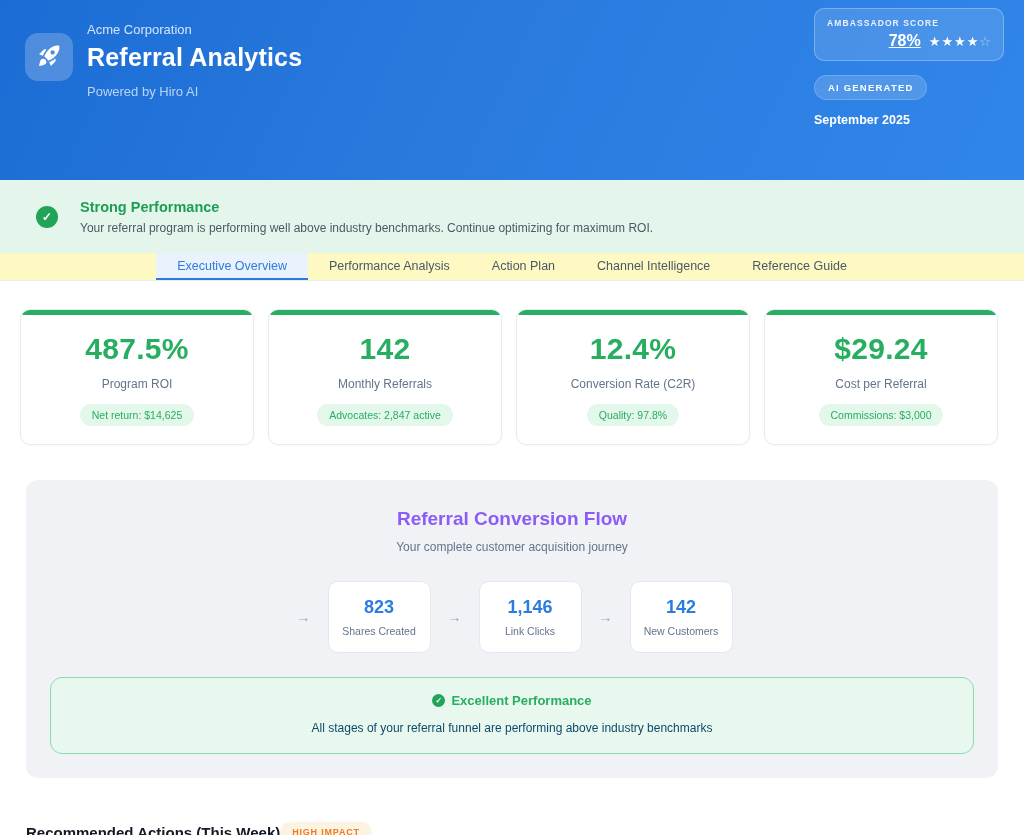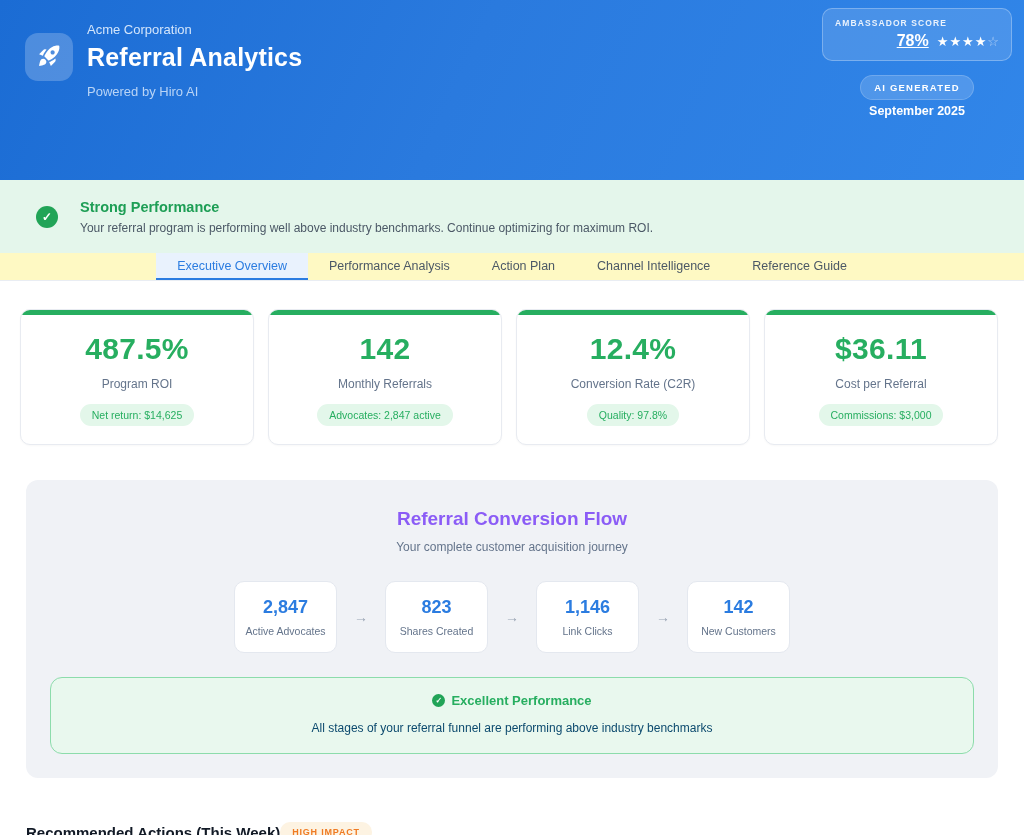--- a/index.html
+++ b/index.html
@@ -13,36 +13,36 @@
   .header-left { display:flex; align-items:flex-start; gap:14px; }
   .logo-tile { width:48px; height:48px; margin-top:11px; border-radius:13px;
     background:rgba(255,255,255,0.22); display:flex; align-items:center; justify-content:center;
     flex:0 0 auto; }
   .logo-tile svg { width:25px; height:25px; fill:#ffffff; }
   .header-texts { display:flex; flex-direction:column; }
   .company { font-size:13px; color:#d3e5fb; margin-bottom:6px; }
   .app-title { font-size:25px; font-weight:bold; color:#ffffff; letter-spacing:0.2px; }
   .powered { font-size:13px; color:#b9d4f6; margin-top:12px; }
 
-  .header-right { position:absolute; top:8px; right:12px; display:flex;
-    flex-direction:column; align-items:center; }
+  .header-right { position:absolute; top:8px; right:20px; display:flex;
+    flex-direction:column; align-items:flex-start; }
   .amb-card { width:190px; border-radius:10px; background:rgba(255,255,255,0.13);
     border:1px solid rgba(255,255,255,0.28); padding:9px 12px 10px 12px; }
   .amb-label { font-size:8.5px; font-weight:bold; letter-spacing:1.1px;
     color:rgba(255,255,255,0.88); }
   .amb-row { display:flex; align-items:center; justify-content:flex-end; gap:8px; margin-top:4px; }
   .amb-score { font-size:16px; font-weight:bold; color:#ffffff;text-decoration:underline; }
   .stars { display:flex; gap:1px; font-size:13px; line-height:1; }
   .star.filled { color:#ffffff; }
   .star.empty { color:rgba(255,255,255,0.55); }
 
   .ai-pill { margin-top:14px; padding:6px 13px; border-radius:999px;
     background:rgba(255,255,255,0.16); border:1px solid rgba(255,255,255,0.18);
     font-size:9.5px; font-weight:bold; letter-spacing:1.2px; color:#ffffff; }
-  .report-date { margin-top:4px; font-size:12.5px; font-weight:bold; color:#ffffff; }
+  .report-date { margin-top:13px; font-size:12.5px; font-weight:bold; color:#ffffff; }
 
   
   .status-banner { height:73px; background:#e4f6eb; display:flex; align-items:center;
     padding:0 24px 0 36px; gap:22px; }
   .check-circle { width:22px; height:22px; border-radius:50%; background:#21a457;
     color:#ffffff; font-size:12px; font-weight:bold; display:flex; align-items:center;
     justify-content:center; flex:0 0 auto; }
   .status-title { font-size:14.5px; font-weight:bold; color:#1d9e55; margin-bottom:6px; }
   .status-desc { font-size:12px; color:#4b5866; }
 
@@ -161,35 +161,31 @@
     <span class="metric-pill">Advocates: 2,847 active</span>
   </div>
   <div class="metric-card">
     <div class="metric-accent"></div>
     <div class="metric-value">12.4%</div>
     <div class="metric-label">Conversion Rate (C2R)</div>
     <span class="metric-pill">Quality: 97.8%</span>
   </div>
   <div class="metric-card">
     <div class="metric-accent"></div>
-    <div class="metric-value">$36.11</div>
+    <div class="metric-value">$29.24</div>
     <div class="metric-label">Cost per Referral</div>
     <span class="metric-pill">Commissions: $3,000</span>
   </div>
 </div>
 
 <div class="flow-section">
   <div class="flow-title">Referral Conversion Flow</div>
   <div class="flow-subtitle">Your complete customer acquisition journey</div>
 
   <div class="flow-steps">
-    <div class="flow-card">
-      <div class="flow-value">2,847</div>
-      <div class="flow-label">Active Advocates</div>
-    </div>
     <span class="flow-arrow">→</span>
     <div class="flow-card">
       <div class="flow-value">823</div>
       <div class="flow-label">Shares Created</div>
     </div>
     <span class="flow-arrow">→</span>
     <div class="flow-card">
       <div class="flow-value">1,146</div>
       <div class="flow-label">Link Clicks</div>
     </div>

